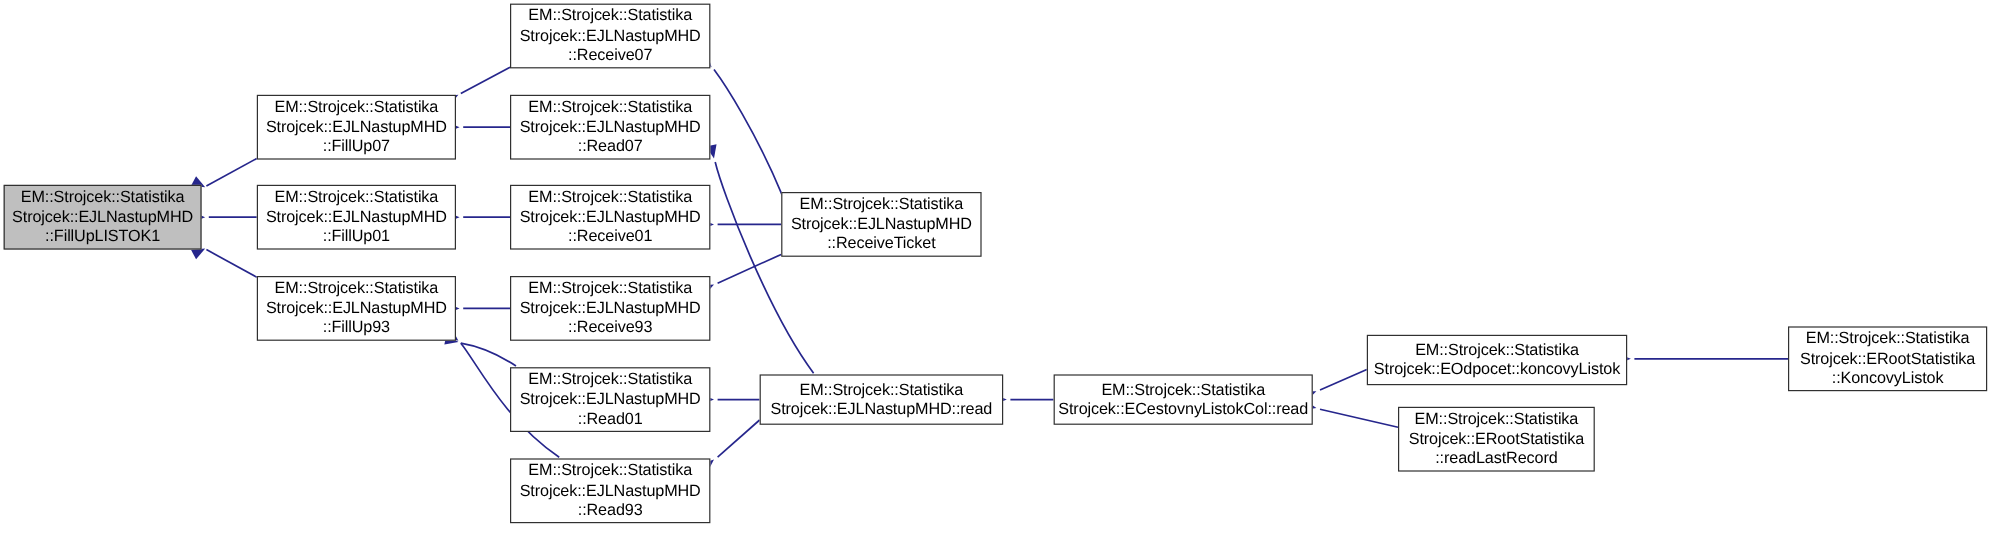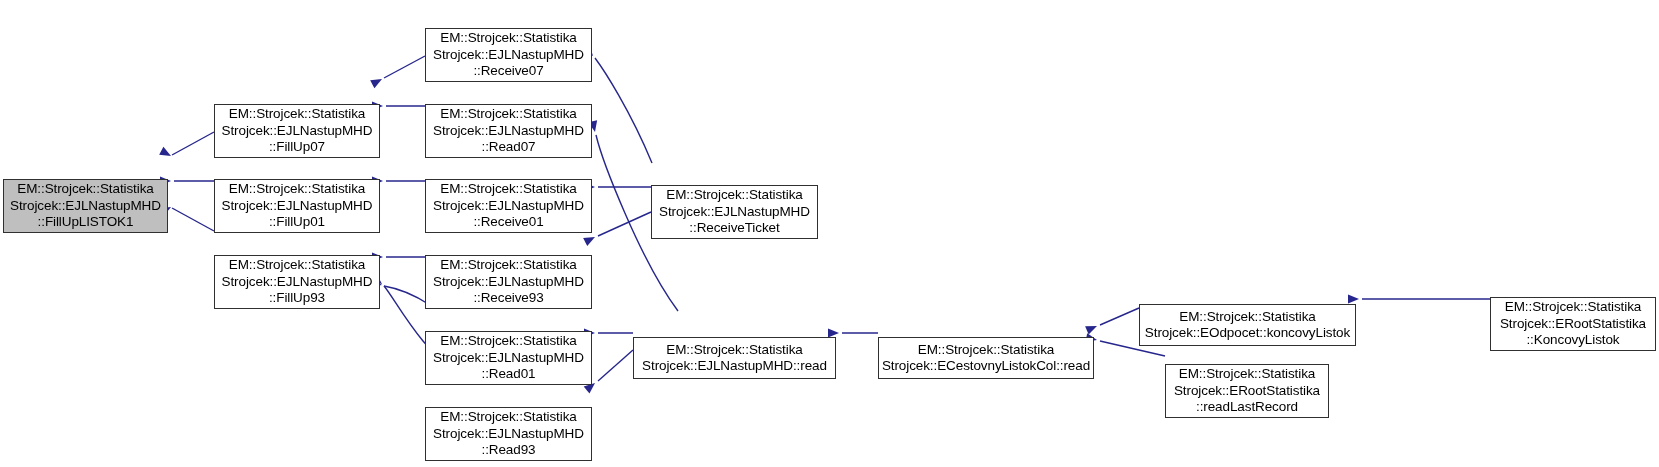--- a/index.html
+++ b/index.html
@@ -34,21 +34,20 @@
     display: flex;
     align-items: center;
     justify-content: center;
     text-align: center;
     line-height: 1.22;
     font-size: 13.5px;
     color: #000000;
     letter-spacing: -0.1px;
     white-space: pre-line;
     padding: 0 4px;
-    margin-top: 25px;
   }
   .node.highlight {
     background: #bfbfbf;
   }
   .node-label {
     display: block;
     white-space: pre-line;
   }
 </style>
 </head>

